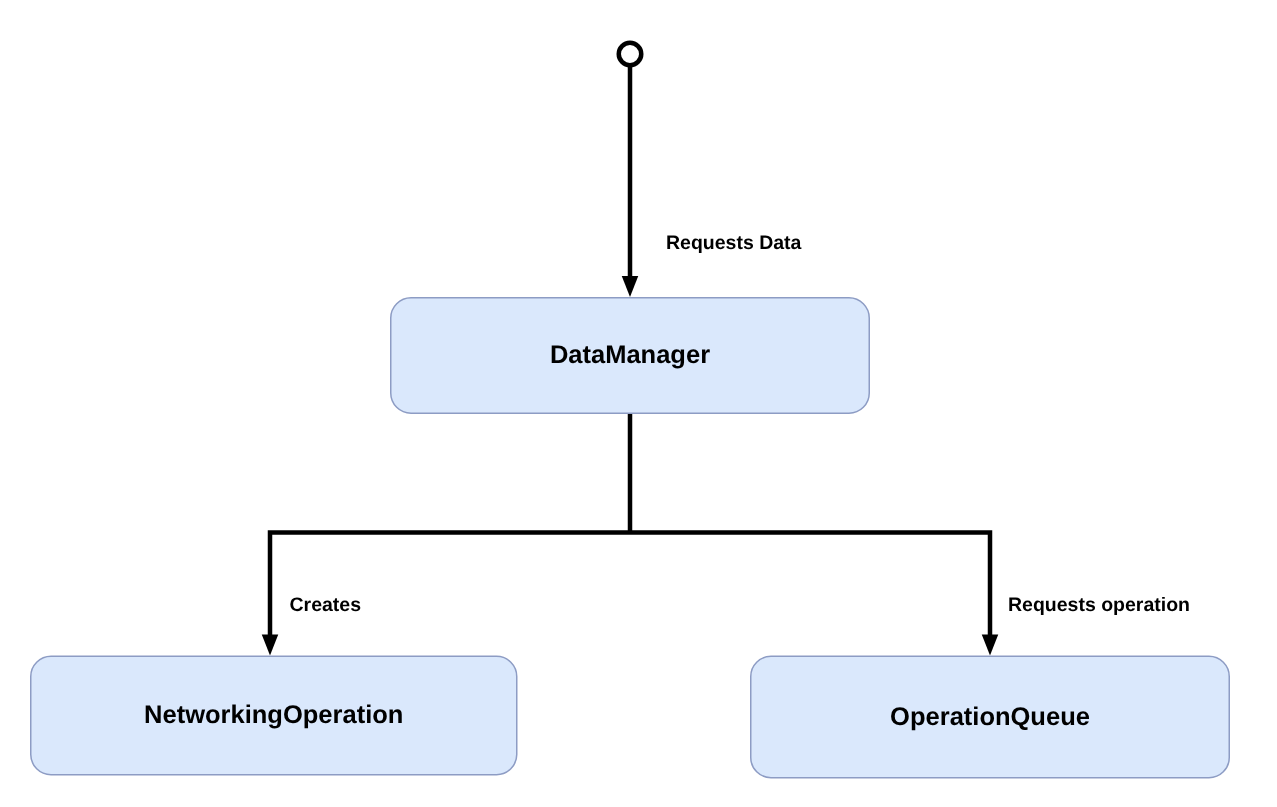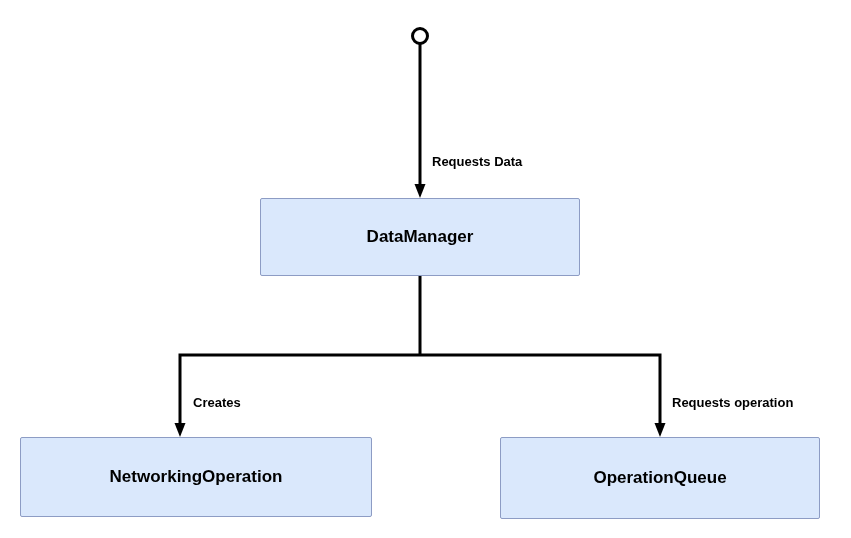--- a/index.html
+++ b/index.html
@@ -20,41 +20,41 @@
     left: 0;
     top: 0;
     width: 851px;
     height: 538px;
   }
   .node {
     position: absolute;
     box-sizing: border-box;
     background: var(--node-fill, #dae8fc);
     border: 1.5px solid var(--node-border, #8d9cc4);
-    border-radius: 2px;
+    border-radius: 14px;
     display: flex;
     align-items: center;
     justify-content: center;
     font-weight: bold;
     font-size: 17px;
     color: var(--text, #000000);
     text-align: center;
   }
   .node-datamanager        { left: 260px; top: 198px; width: 320px; height: 78px; }
-  .node-networkingoperation{ left: 20px;  top: 437px; width: 352px; height: 80px; }
+  .node-networkingoperation{ left: 20px;  top: 437px; width: 325px; height: 80px; }
   .node-operationqueue     { left: 500px; top: 437px; width: 320px; height: 82px; }
   .edge-label {
     position: absolute;
     font-weight: bold;
     font-size: 13px;
     color: var(--text, #000000);
     white-space: nowrap;
     line-height: 1;
   }
-  .edge-label-requests  { left: 432px; top: 155px; }
+  .edge-label-requests  { left: 444px; top: 155px; }
   .edge-label-creates   { left: 193px; top: 396px; text-align: center; }
   .edge-label-schedules { left: 672px; top: 396px; }
 </style>
 </head>
 <body>
 
 <div class="canvas">
 
   <svg class="connectors" viewBox="0 0 851 538" xmlns="http://www.w3.org/2000/svg">
 

